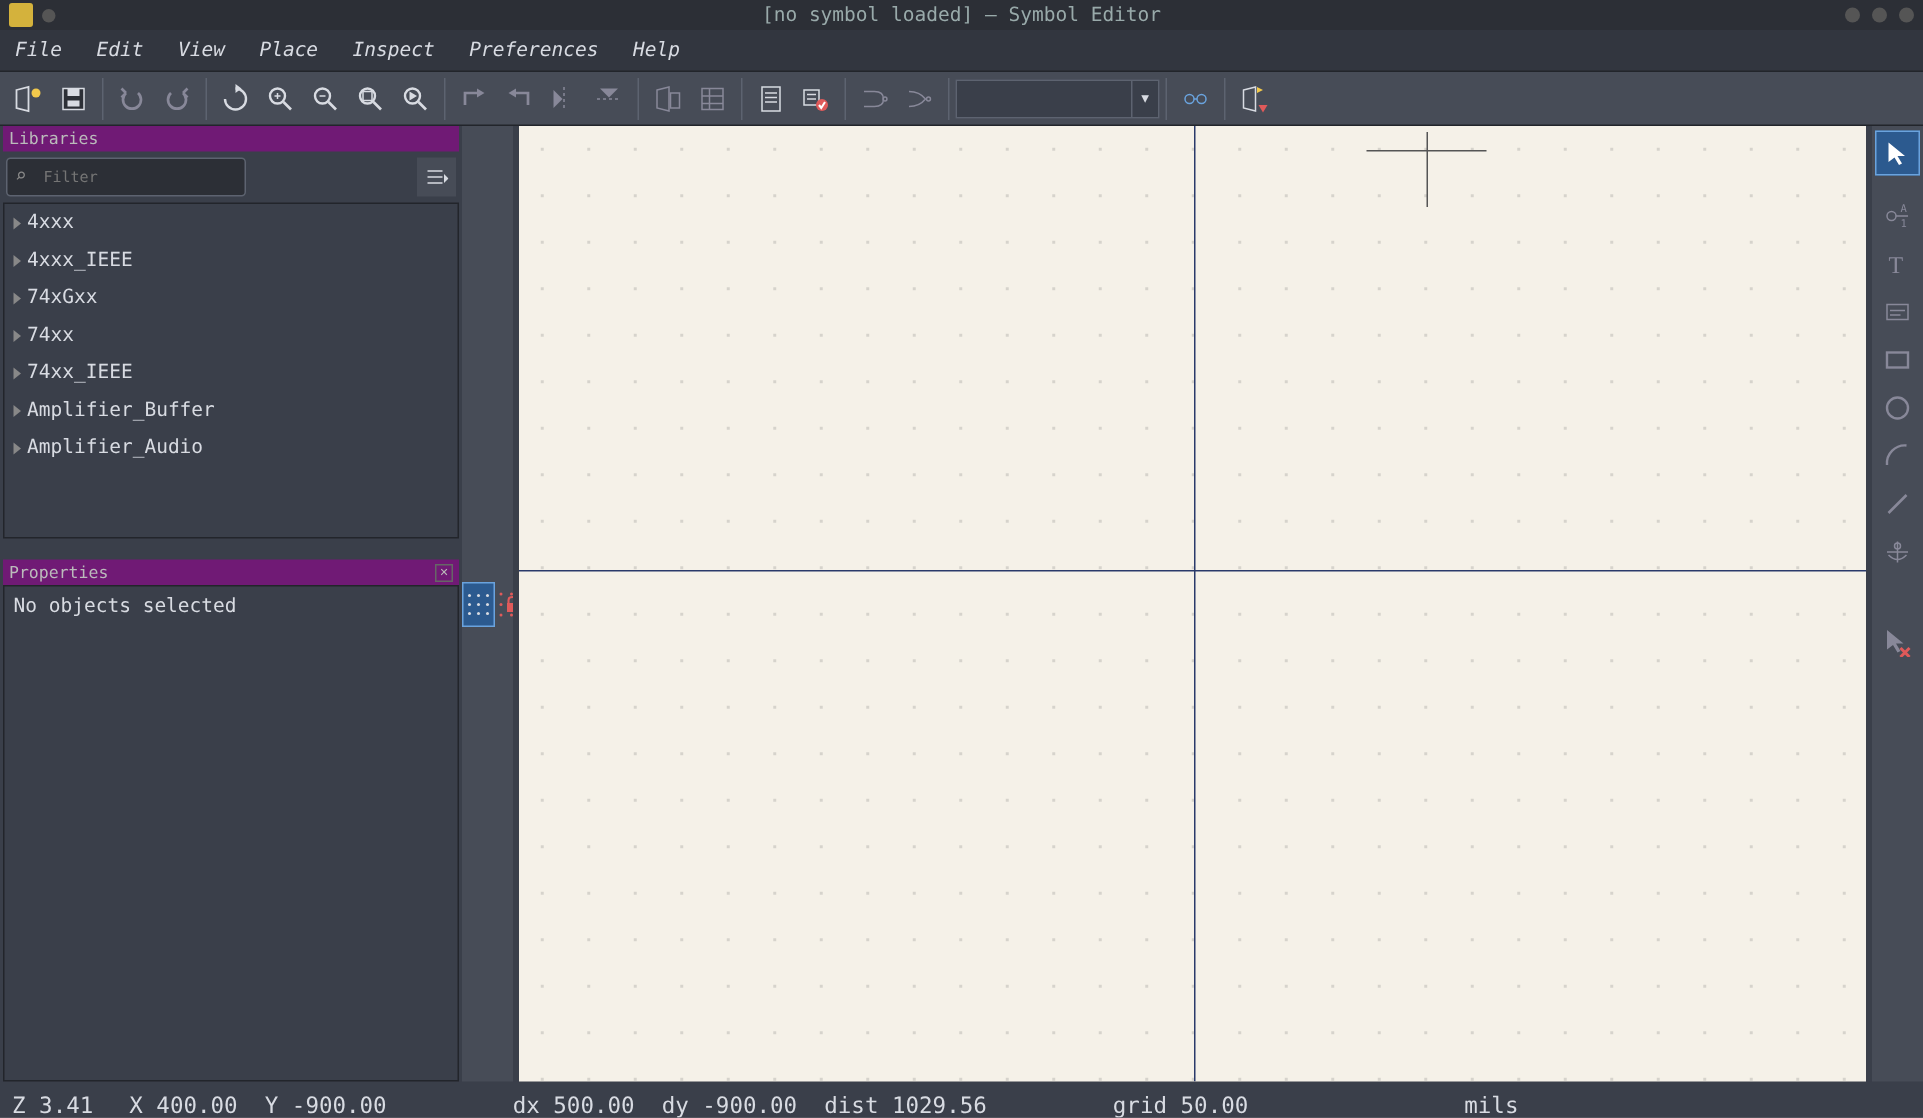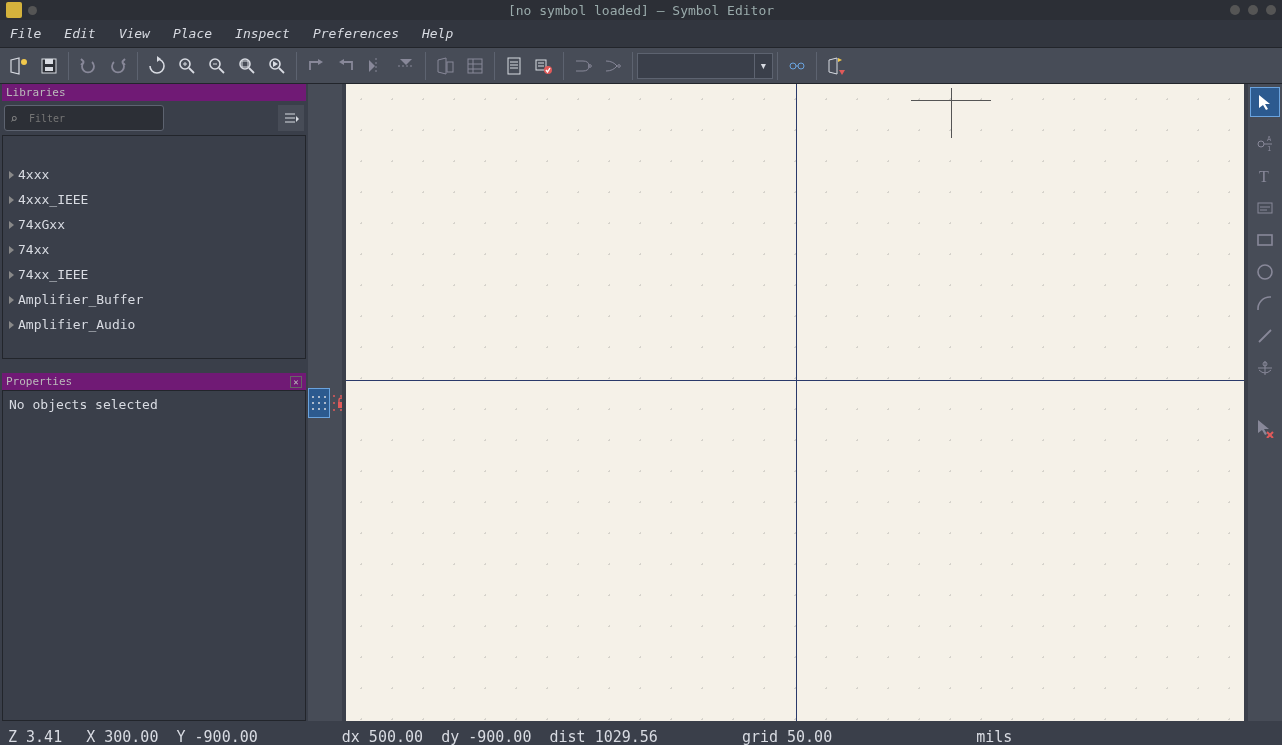--- a/index.html
+++ b/index.html
@@ -30,21 +30,21 @@
   
   .left-panel { width: 308px; background: #3a3f4a; display: flex; flex-direction: column; padding: 0 2px; }
   .panel-header { background: #701a75; color: #bbb; font-size: 11px; padding: 2px 4px; display: flex; justify-content: space-between; align-items: center; }
   .panel-header .close-x { width: 12px; height: 12px; border: 1px solid #666; display: flex; align-items: center; justify-content: center; font-size: 9px; }
   .filter-row { display: flex; align-items: center; padding: 4px 2px; gap: 4px; }
   .filter-input { flex: 1; height: 26px; background: #2c2f36; border: 1px solid #5d6370; border-radius: 3px; color: #999; padding: 0 6px 0 24px; font-family: inherit; font-size: 10px; }
   .filter-wrap { position: relative; flex: 1; }
   .filter-wrap .search-ic { position: absolute; left: 6px; top: 50%; transform: translateY(-50%); color: #888; }
   .filter-side-btn { width: 26px; height: 26px; background: #474c57; display: flex; align-items: center; justify-content: center; }
   .item-header { background: #32363f; color: #d8dbe2; font-weight: bold; padding: 4px 6px; }
-  .tree { flex: 0 0 auto; margin-top: 26px; }
+  .tree { flex: 0 0 auto; }
   .tree-item { display: flex; align-items: center; padding: 5px 6px; color: #d8dbe2; gap: 4px; }
   .tree-item .arrow { width: 0; height: 0; border-top: 4px solid transparent; border-bottom: 4px solid transparent; border-left: 5px solid #888; }
   .lib-scroll { overflow-y: auto; height: 224px; border: 1px solid #22252b; background: #3a3f4a; }
   .props-body { border: 1px solid #22252b; flex: 1; padding: 6px; color: #d8dbe2; background: #3a3f4a; margin-top: 0; }
 
   
   .vtool-left { width: 34px; background: #474c57; display: flex; flex-direction: row; align-items: center; padding: 2px 0; gap: 0; }
   .vbtn { width: 30px; height: 30px; display: flex; align-items: center; justify-content: center; background: transparent; margin: 1px 0; color: #d8dbe2; font-size: 10px; position: relative; }
   .vbtn.active { background: #2c5a8f; border: 1px solid #6aa3de; }
   .vbtn svg { display: block; }
@@ -493,20 +493,20 @@
           <line x1="12" y1="14" x2="18" y2="20" stroke="#e05a5a" stroke-width="2"></line>
           <line x1="18" y1="14" x2="12" y2="20" stroke="#e05a5a" stroke-width="2"></line>
         </svg>
       </div>
   </div>
 
 </div>
 
 <div class="statusbar">
   <span class="status-seg">Z 3.41</span>
-  <span class="status-seg"><span>X 300.00</span>  <span>Y -900.00</span></span>
+  <span class="status-seg"><span>X 400.00</span>  <span>Y -900.00</span></span>
   <span class="status-spacer"></span>
   <span class="status-seg"><span>dx 500.00</span>  <span>dy -900.00</span>  <span>dist 1029.56</span></span>
   <span class="status-spacer"></span>
   <span class="status-seg">grid 50.00</span>
   <span style="flex:0 0 120px"></span>
   <span class="status-seg">mils</span>
 </div>
 
 </body></html>

